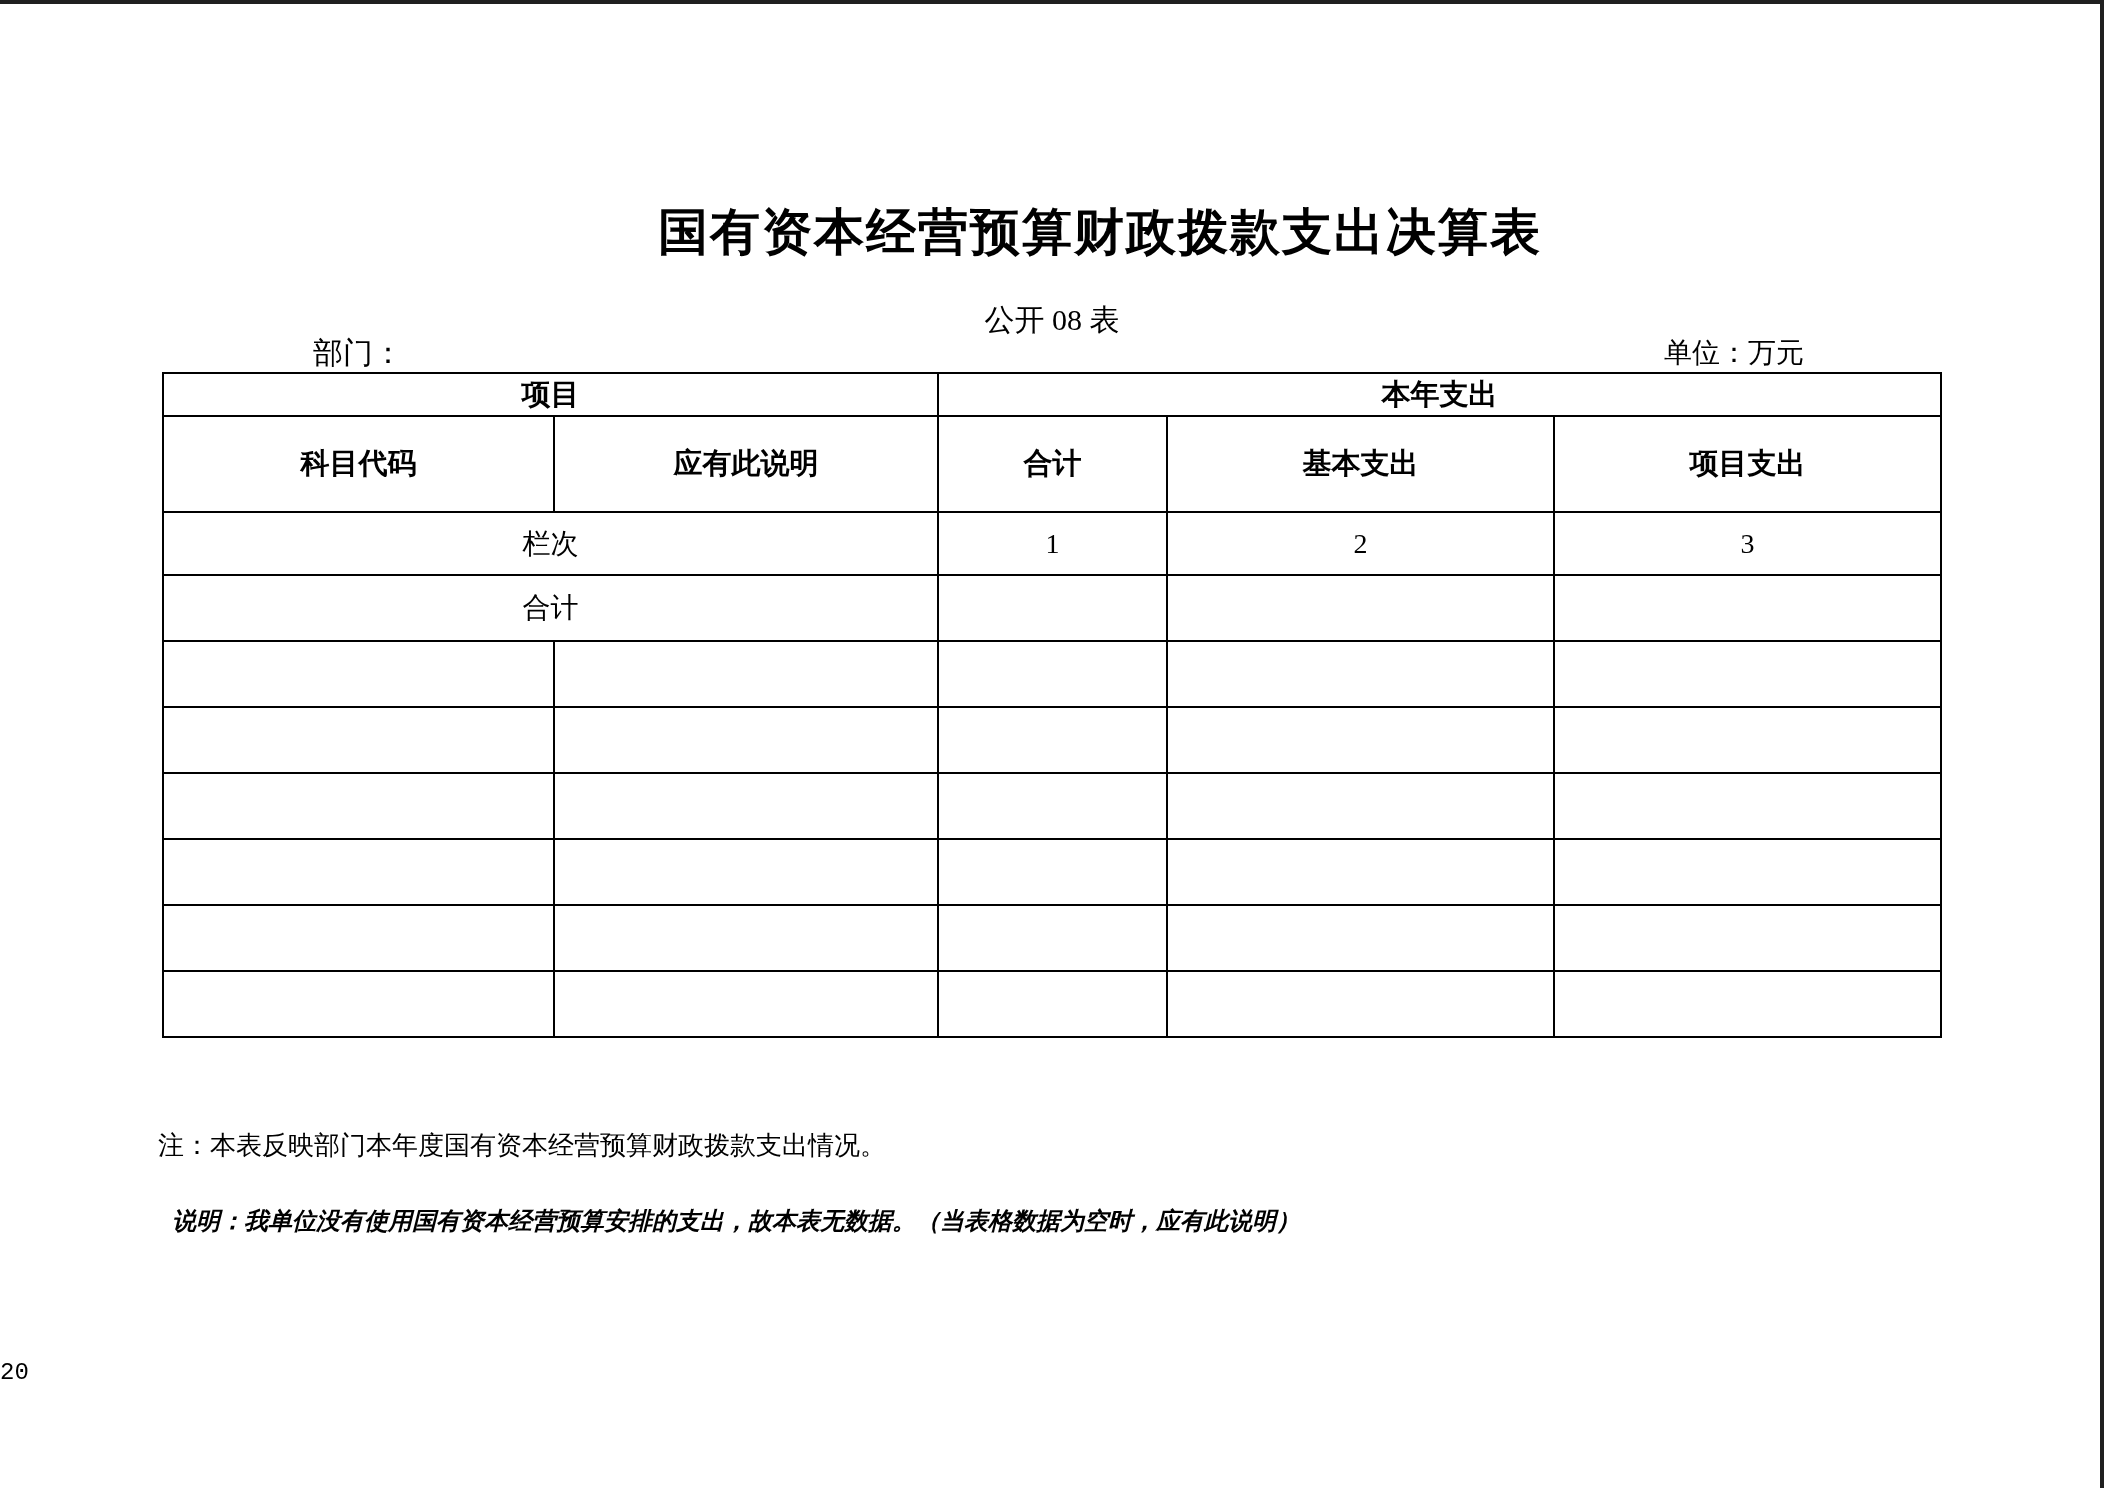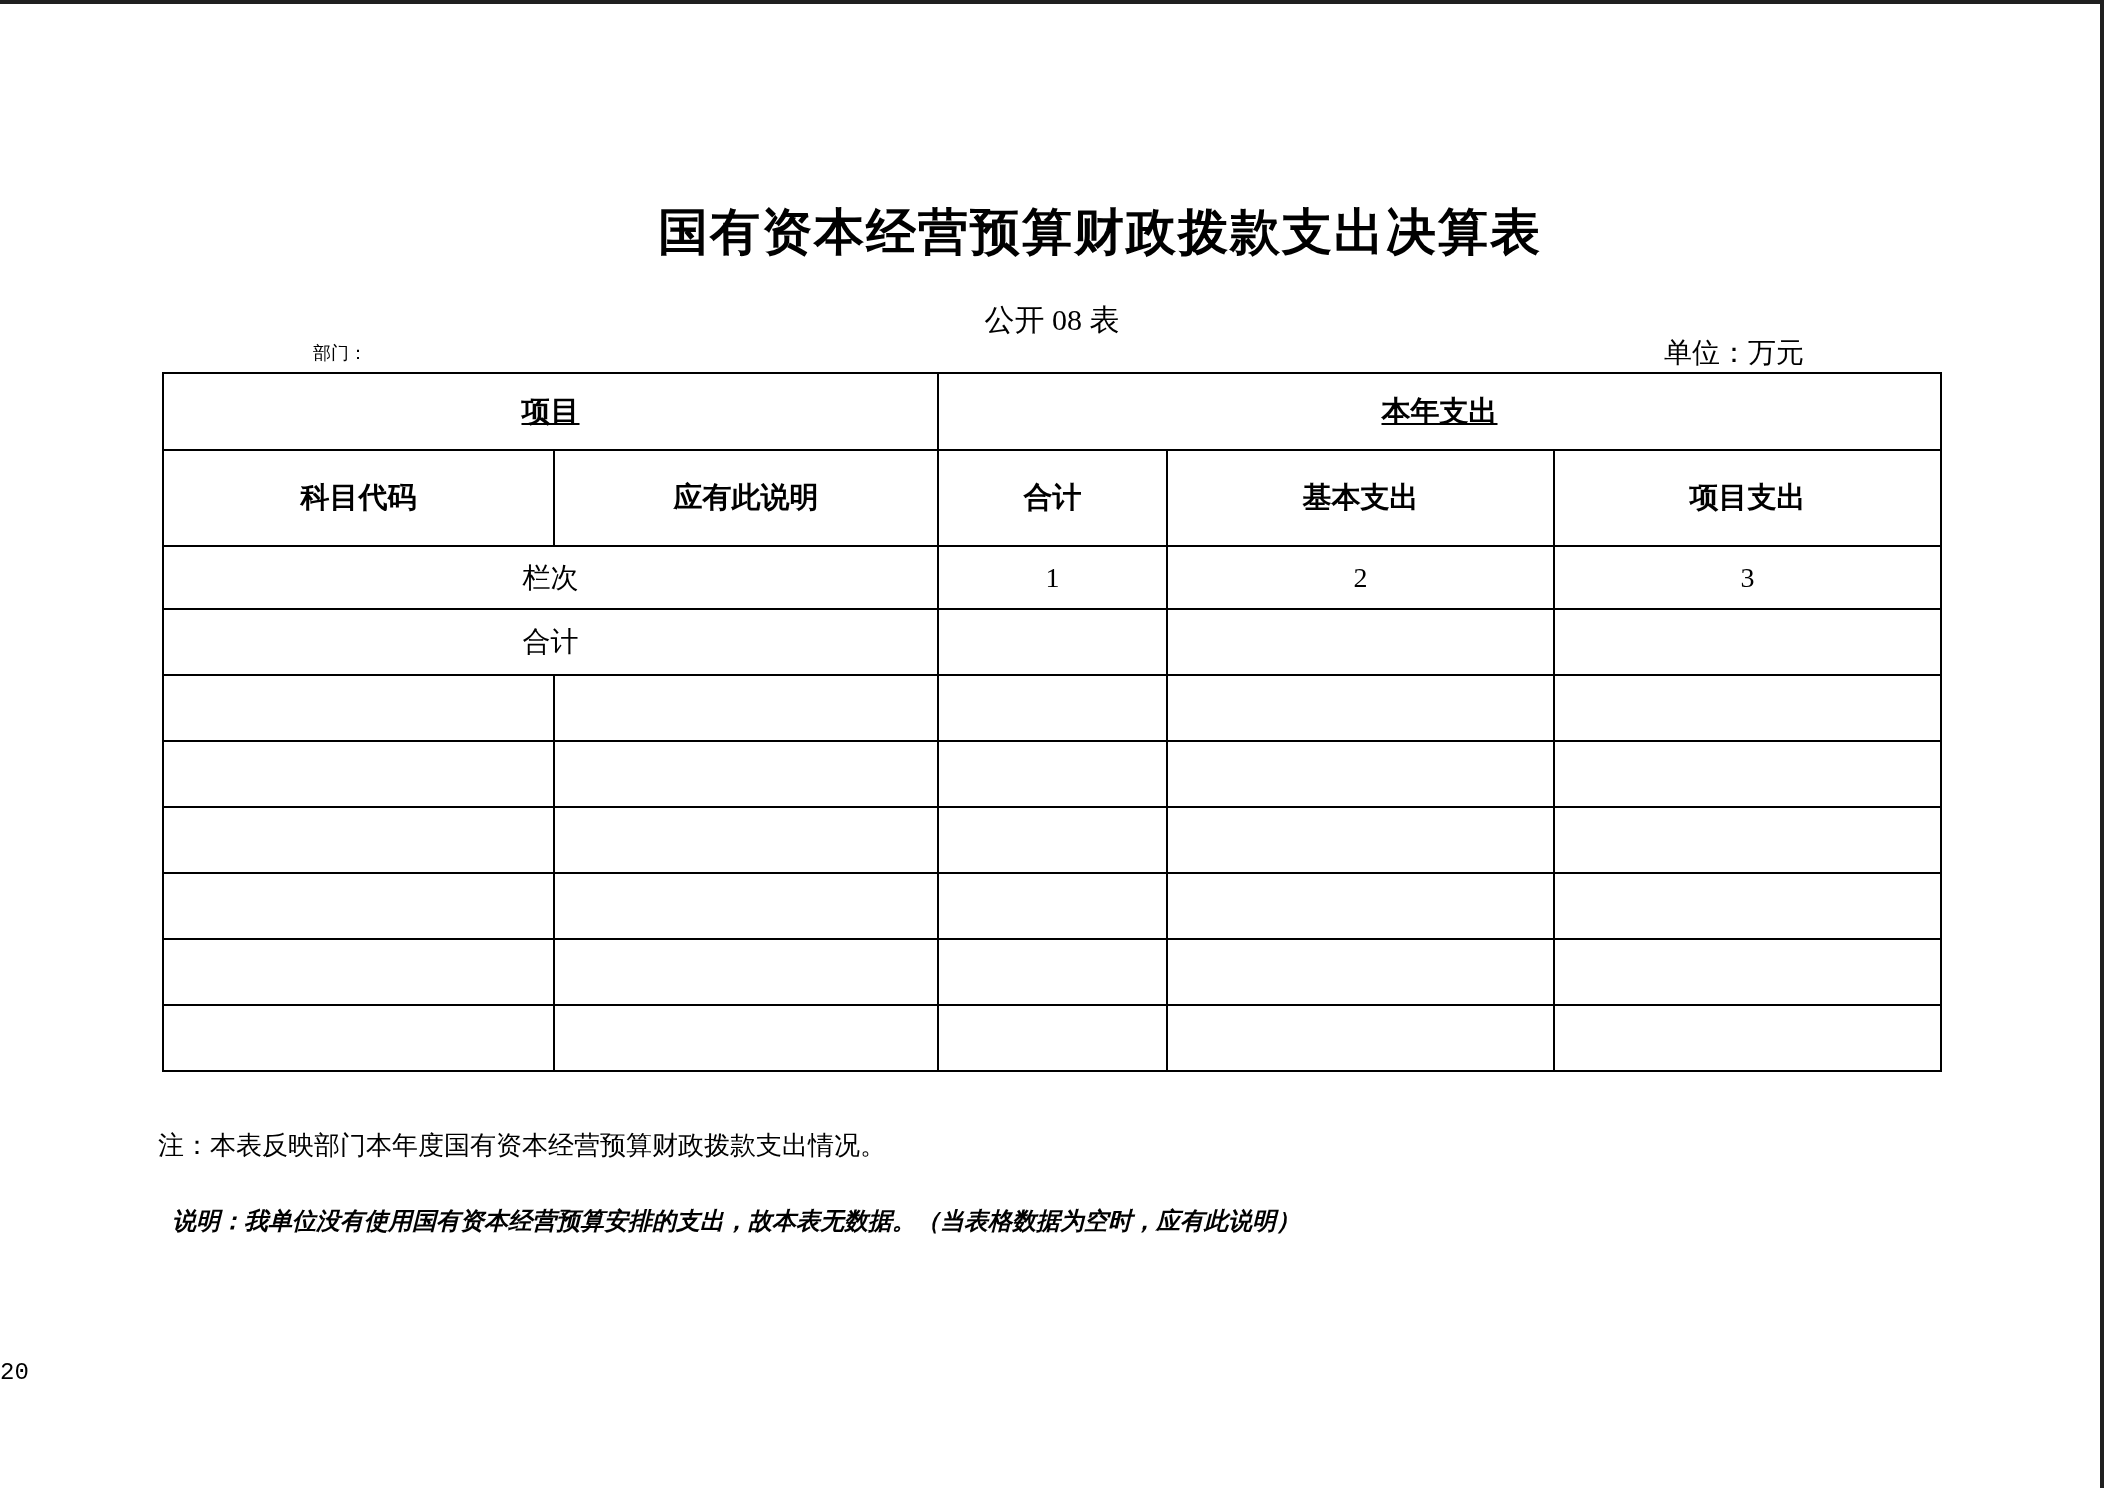--- a/index.html
+++ b/index.html
@@ -17,34 +17,34 @@
   .title{
     position:absolute;left:0;top:202px;width:2104px;margin:0;
     text-align:center;
     font-family:"Liberation Sans", sans-serif;
     font-size:50px;font-weight:700;letter-spacing:2px;line-height:60px;padding-left:48px;
   }
   .subtitle{
     position:absolute;left:0;top:303px;width:2104px;
     text-align:center;font-size:30px;line-height:34px;
   }
-  .dept{position:absolute;left:313px;top:336px;font-size:18px;line-height:34px;}
+  .dept{position:absolute;left:313px;top:336px;font-size:30px;line-height:34px;}
   .unit{position:absolute;right:300px;top:336px;font-size:28px;line-height:34px;}
 
   table.fiscal{
     position:absolute;left:162px;top:372px;width:1778px;
     border-collapse:collapse;table-layout:fixed;
     border:2px solid #000;
   }
   table.fiscal td{
     border:2px solid #000;
     text-align:center;vertical-align:middle;
     font-size:28px;padding:0;overflow:hidden;white-space:nowrap;
   }
-  tr.hdr1{height:77px;text-decoration:underline;}
+  tr.hdr1{height:43px;}
   tr.hdr2{height:96px;}
   tr.hdr1 td, tr.hdr2 td{font-weight:700;font-size:29px;}
   tr.idx{height:63px;}
   tr.sum{height:66px;}
   tr.body-row{height:66px;}
 
   .note{
     position:absolute;left:158px;top:1128px;
     font-size:26px;line-height:36px;
   }

